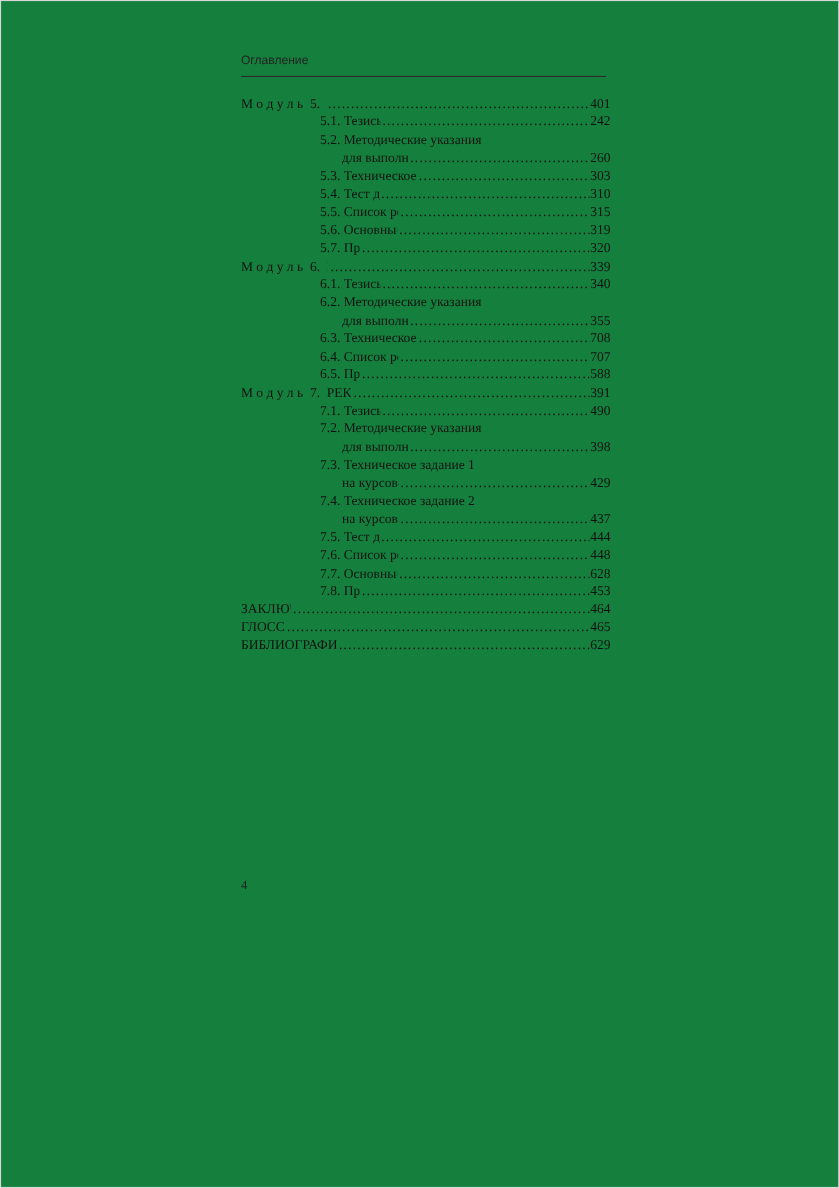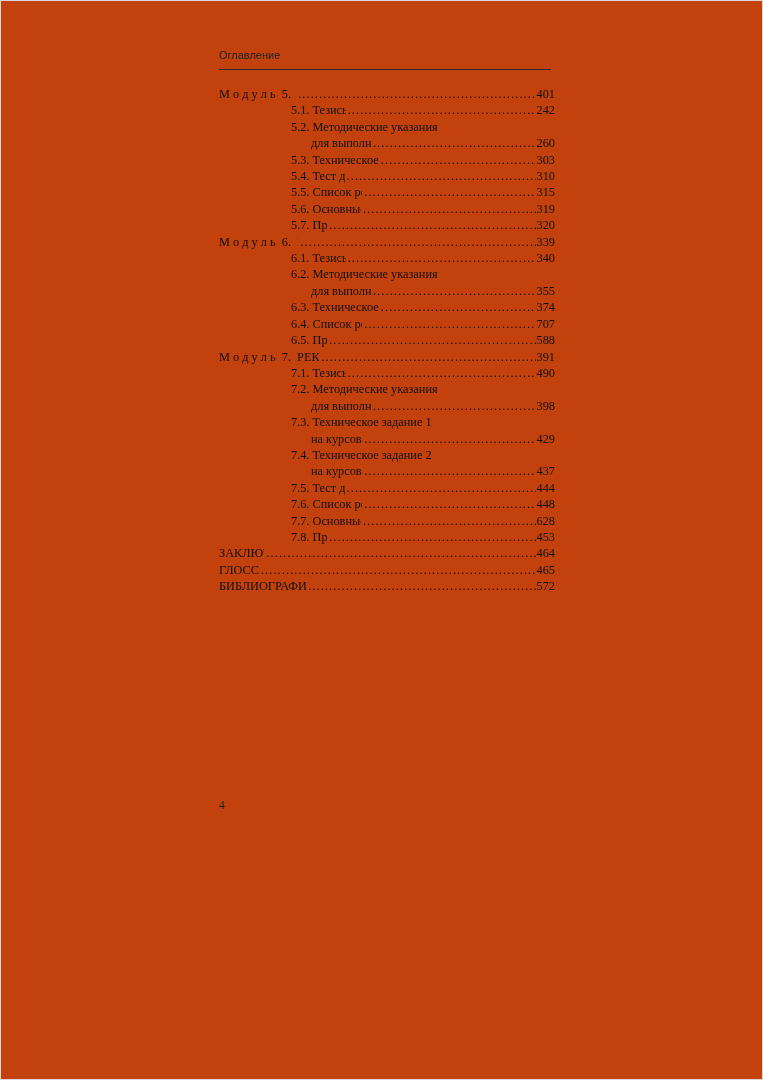--- a/index.html
+++ b/index.html
@@ -4,21 +4,21 @@
 <style>
   html, body {
     margin: 0;
     padding: 0;
     background: #ffffff;
   }
   .page {
     position: relative;
     width: 763px;
     height: 1080px;
-    background: #c2410c;
+    background: #15803d;
     border: 1px solid #d8d8d8;
     box-sizing: border-box;
     color: #111111;
     font-family: "Liberation Serif", serif;
     overflow: hidden;
   }
   .running-header {
     position: absolute;
     left: 218px;
     top: 48px;
@@ -148,21 +148,21 @@
         <span class="toc-text">6.2. Методические указания</span>
       </div>
       <div class="toc-line i2">
         <span class="toc-text">для выполнения курсового проекта</span>
         <span class="leader"></span>
         <span class="toc-page">355</span>
       </div>
       <div class="toc-line i1">
         <span class="toc-text">6.3. Техническое задание на курсовое проектирование</span>
         <span class="leader"></span>
-        <span class="toc-page">374</span>
+        <span class="toc-page">708</span>
       </div>
       <div class="toc-line i1">
         <span class="toc-text">6.4. Список рекомендуемой литературы</span>
         <span class="leader"></span>
         <span class="toc-page">707</span>
       </div>
       <div class="toc-line i1">
         <span class="toc-text">6.5. Приложения</span>
         <span class="leader"></span>
         <span class="toc-page">588</span>
@@ -227,21 +227,21 @@
         <span class="toc-page">464</span>
       </div>
       <div class="toc-line i0">
         <span class="toc-text">ГЛОССАРИЙ</span>
         <span class="leader"></span>
         <span class="toc-page">465</span>
       </div>
       <div class="toc-line i0">
         <span class="toc-text">БИБЛИОГРАФИЧЕСКИЙ СПИСОК</span>
         <span class="leader"></span>
-        <span class="toc-page">572</span>
+        <span class="toc-page">629</span>
       </div>
     </div>
 
   <div class="page-footer">
     <span>4</span>
   </div>
 
 </div>
 
 </body></html>

